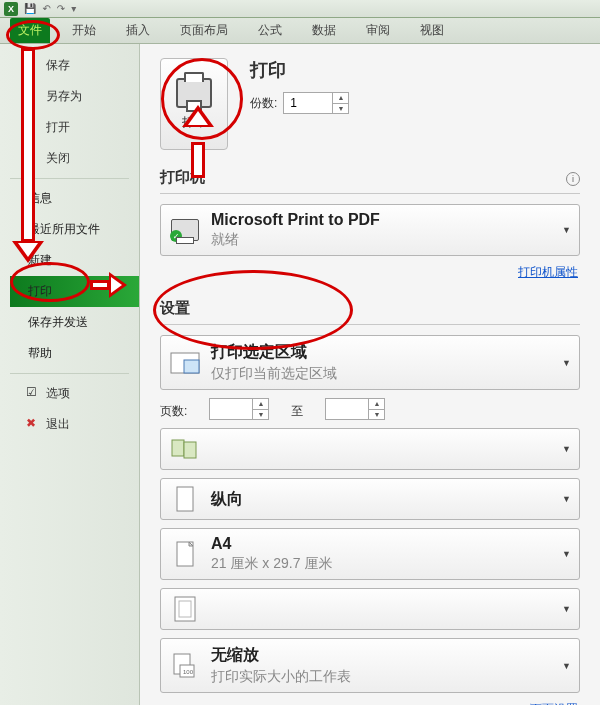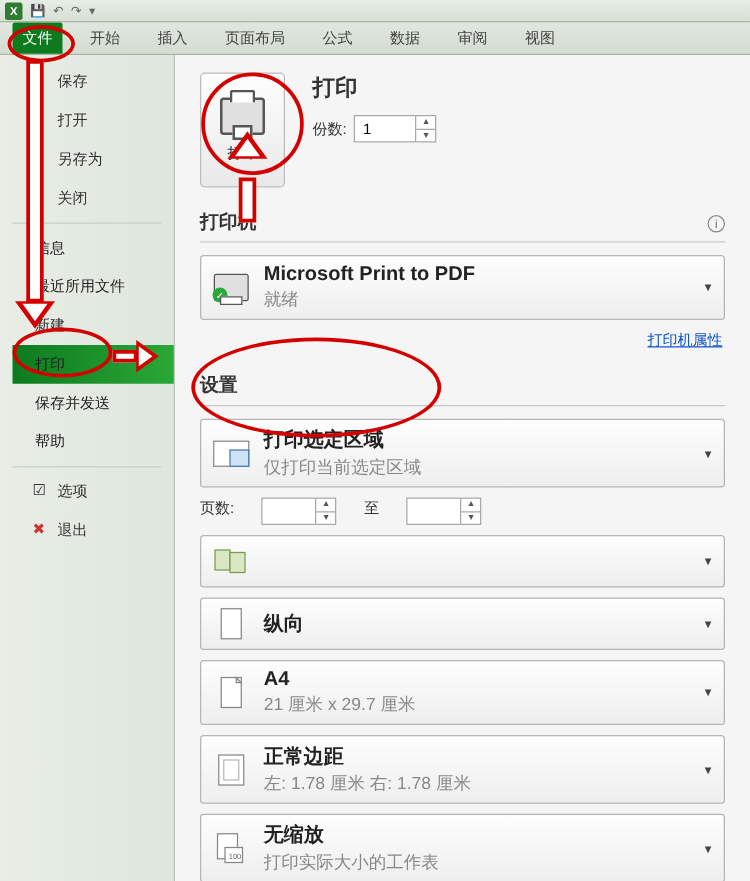--- a/index.html
+++ b/index.html
@@ -2,21 +2,21 @@
 <html><head>
   <meta charset="utf-8">
   <style>
     * { margin: 0; padding: 0; box-sizing: border-box; font-family: "Microsoft YaHei", sans-serif; }
     body { width: 600px; height: 705px; background: #e8e8e8; overflow: hidden; }
     .titlebar { height: 18px; background: linear-gradient(#e6ede4, #d8e0d6); display: flex; align-items: center; padding-left: 4px; border-bottom: 1px solid #8fa886; font-size: 10px; gap: 6px; }
     .titlebar .x-icon { width: 14px; height: 14px; background: #2e7d32; border-radius: 2px; display: flex; align-items: center; justify-content: center; color: #fff; font-weight: bold; font-size: 9px; }
     .titlebar .qat-icon { font-size: 10px; color: #666; }
     .ribbon-tabs { height: 26px; background: linear-gradient(#e0e7de, #d4dcd2); display: flex; align-items: center; padding-left: 10px; gap: 14px; border-bottom: 1px solid #a6b5a0; font-size: 12px; color: #444; }
     .ribbon-tabs .tab { padding: 4px 8px; cursor: pointer; }
-    .ribbon-tabs .tab.active { background: #0d7a1e; color: #ffffff; border-radius: 2px 2px 0 0; }
+    .ribbon-tabs .tab.active { background: #0d7a1e; color: #bef264; border-radius: 2px 2px 0 0; }
     .backstage { display: flex; height: calc(705px - 44px); }
     .sidebar { width: 140px; background: linear-gradient(90deg, #e8eee6, #dfe6dd); border-right: 1px solid #b9c4b5; display: flex; flex-direction: column; font-size: 12px; color: #333; padding-top: 6px; }
     .sidebar .item { padding: 7px 14px 7px 36px; position: relative; cursor: pointer; margin-left: 10px; }
     .sidebar .item.selected { background: linear-gradient(90deg, #0d7a1e, #2aa838); color: #fff; }
     .sidebar .sep { height: 1px; background: #c5cfc2; margin: 4px 10px; }
     .sidebar .item.group { font-weight: normal; padding-left: 18px; color: #222; }
     .sidebar .small-icon { position: absolute; left: 16px; top: 7px; width: 12px; height: 12px; }
     .main { flex: 1; background: #f5f5f5; padding: 14px 20px; position: relative; overflow: hidden; }
     .print-row { display: flex; align-items: flex-start; gap: 22px; }
     .print-btn { width: 68px; height: 92px; background: linear-gradient(#fefefe, #e9e9e9); border: 1px solid #bcbcbc; border-radius: 4px; display: flex; flex-direction: column; align-items: center; justify-content: center; gap: 6px; font-size: 12px; color: #333; cursor: pointer; }
@@ -32,21 +32,21 @@
     .spin-field .sp:first-child { border-bottom: 1px solid #a8a8a8; }
     .section-label { font-size: 15px; font-weight: bold; color: #333; margin-top: 18px; margin-bottom: 0; }
     .info-icon { float: right; width: 14px; height: 14px; border: 1px solid #888; border-radius: 50%; font-size: 9px; display: inline-flex; align-items: center; justify-content: center; color: #666; cursor: pointer; margin-top: 2px; }
     hr.div { border: none; border-top: 1px solid #c8c8c8; margin: 6px 0 10px; }
     .dropdown { background: linear-gradient(#fefefe, #eee); border: 1px solid #b5b5b5; border-radius: 3px; padding: 6px 24px 6px 8px; display: flex; gap: 10px; align-items: center; position: relative; font-size: 12px; margin-bottom: 8px; cursor: pointer; }
     .dropdown .dd-ic { width: 32px; height: 28px; flex-shrink: 0; display: flex; align-items: center; justify-content: center; }
     .dropdown .dd-text .line1 { font-size: 16px; color: #222; font-weight: bold; }
     .dropdown .dd-text .line2 { font-size: 14px; color: #888; margin-top: 2px; }
     .dropdown .caret { position: absolute; right: 8px; top: 50%; transform: translateY(-50%); font-size: 9px; color: #444; }
     .link-right { text-align: right; font-size: 12px; color: #1155cc; text-decoration: underline; margin: 4px 2px 10px; cursor: pointer; }
-    .pages-row { display: flex; align-items: flex-start; gap: 22px; font-size: 12px; color: #333; margin-bottom: 8px; }
+    .pages-row { display: flex; align-items: flex-end; gap: 22px; font-size: 12px; color: #333; margin-bottom: 8px; }
     .printer-mini { width: 28px; height: 22px; background: #e0e0e0; border: 1px solid #555; border-radius: 2px; position: relative; }
     .printer-mini::after { content:''; position:absolute; bottom:-4px; left:4px; right:4px; height:5px; background:#fff; border:1px solid #555; }
     .green-check { position: absolute; left: -2px; bottom: -2px; width: 12px; height: 12px; background: #2aa838; border-radius: 50%; color: #fff; font-size: 8px; display: flex; align-items: center; justify-content: center; }
     
     .annot { position: absolute; pointer-events: none; z-index: 50; }
     .circ { border: 3px solid #d40000; border-radius: 50%; }
     .arrow-down { width: 20px; }
     .arrow-down .shaft { width: 14px; height: 100px; background: #fff; border: 3px solid #d40000; margin: 0 auto; }
     .arrow-down .head { width: 0; height: 0; border-left: 16px solid transparent; border-right: 16px solid transparent; border-top: 22px solid #d40000; position: relative; top: -1px; left: -6px; }
     .arrow-down .head::after { content:''; position:absolute; left:-10px; top:-20px; width:0; height:0; border-left:10px solid transparent; border-right:10px solid transparent; border-top:14px solid #fff; }
@@ -74,22 +74,22 @@
   <div class="tab">页面布局</div>
   <div class="tab">公式</div>
   <div class="tab">数据</div>
   <div class="tab">审阅</div>
   <div class="tab">视图</div>
 </div>
 
 <div class="backstage">
   <div class="sidebar">
     <div class="item">保存</div>
+    <div class="item">另存为</div>
     <div class="item">打开</div>
-    <div class="item">另存为</div>
     <div class="item">关闭</div>
     <div class="sep"></div>
     <div class="item group">信息</div>
     <div class="item group">最近所用文件</div>
     <div class="item group">新建</div>
     <div class="item group selected">打印</div>
     <div class="item group">保存并发送</div>
     <div class="item group">帮助</div>
     <div class="sep"></div>
     <div class="item"><span class="small-icon">☑</span><span>选项</span></div>
@@ -207,24 +207,20 @@
       <span class="caret">▼</span>
     </div>
 
     <div class="dropdown">
       <div class="dd-ic">
           <svg width="24" height="26">
             <rect x="2" y="1" width="20" height="24" fill="#fff" stroke="#888"></rect>
             <rect x="6" y="5" width="12" height="16" fill="none" stroke="#b8b8b8"></rect>
           </svg>
         </div>
-      <div class="dd-text">
-        <div class="line1">正常边距</div>
-        <div class="line2">左: 1.78 厘米   右: 1.78 厘米</div>
-      </div>
       <span class="caret">▼</span>
     </div>
 
     <div class="dropdown">
       <div class="dd-ic">
           <svg width="26" height="26">
             <rect x="2" y="1" width="16" height="20" fill="#fff" stroke="#888"></rect>
             <rect x="8" y="12" width="14" height="12" fill="#fff" stroke="#888"></rect>
             <text x="11" y="21" font-size="6" fill="#666">100</text>
           </svg>

